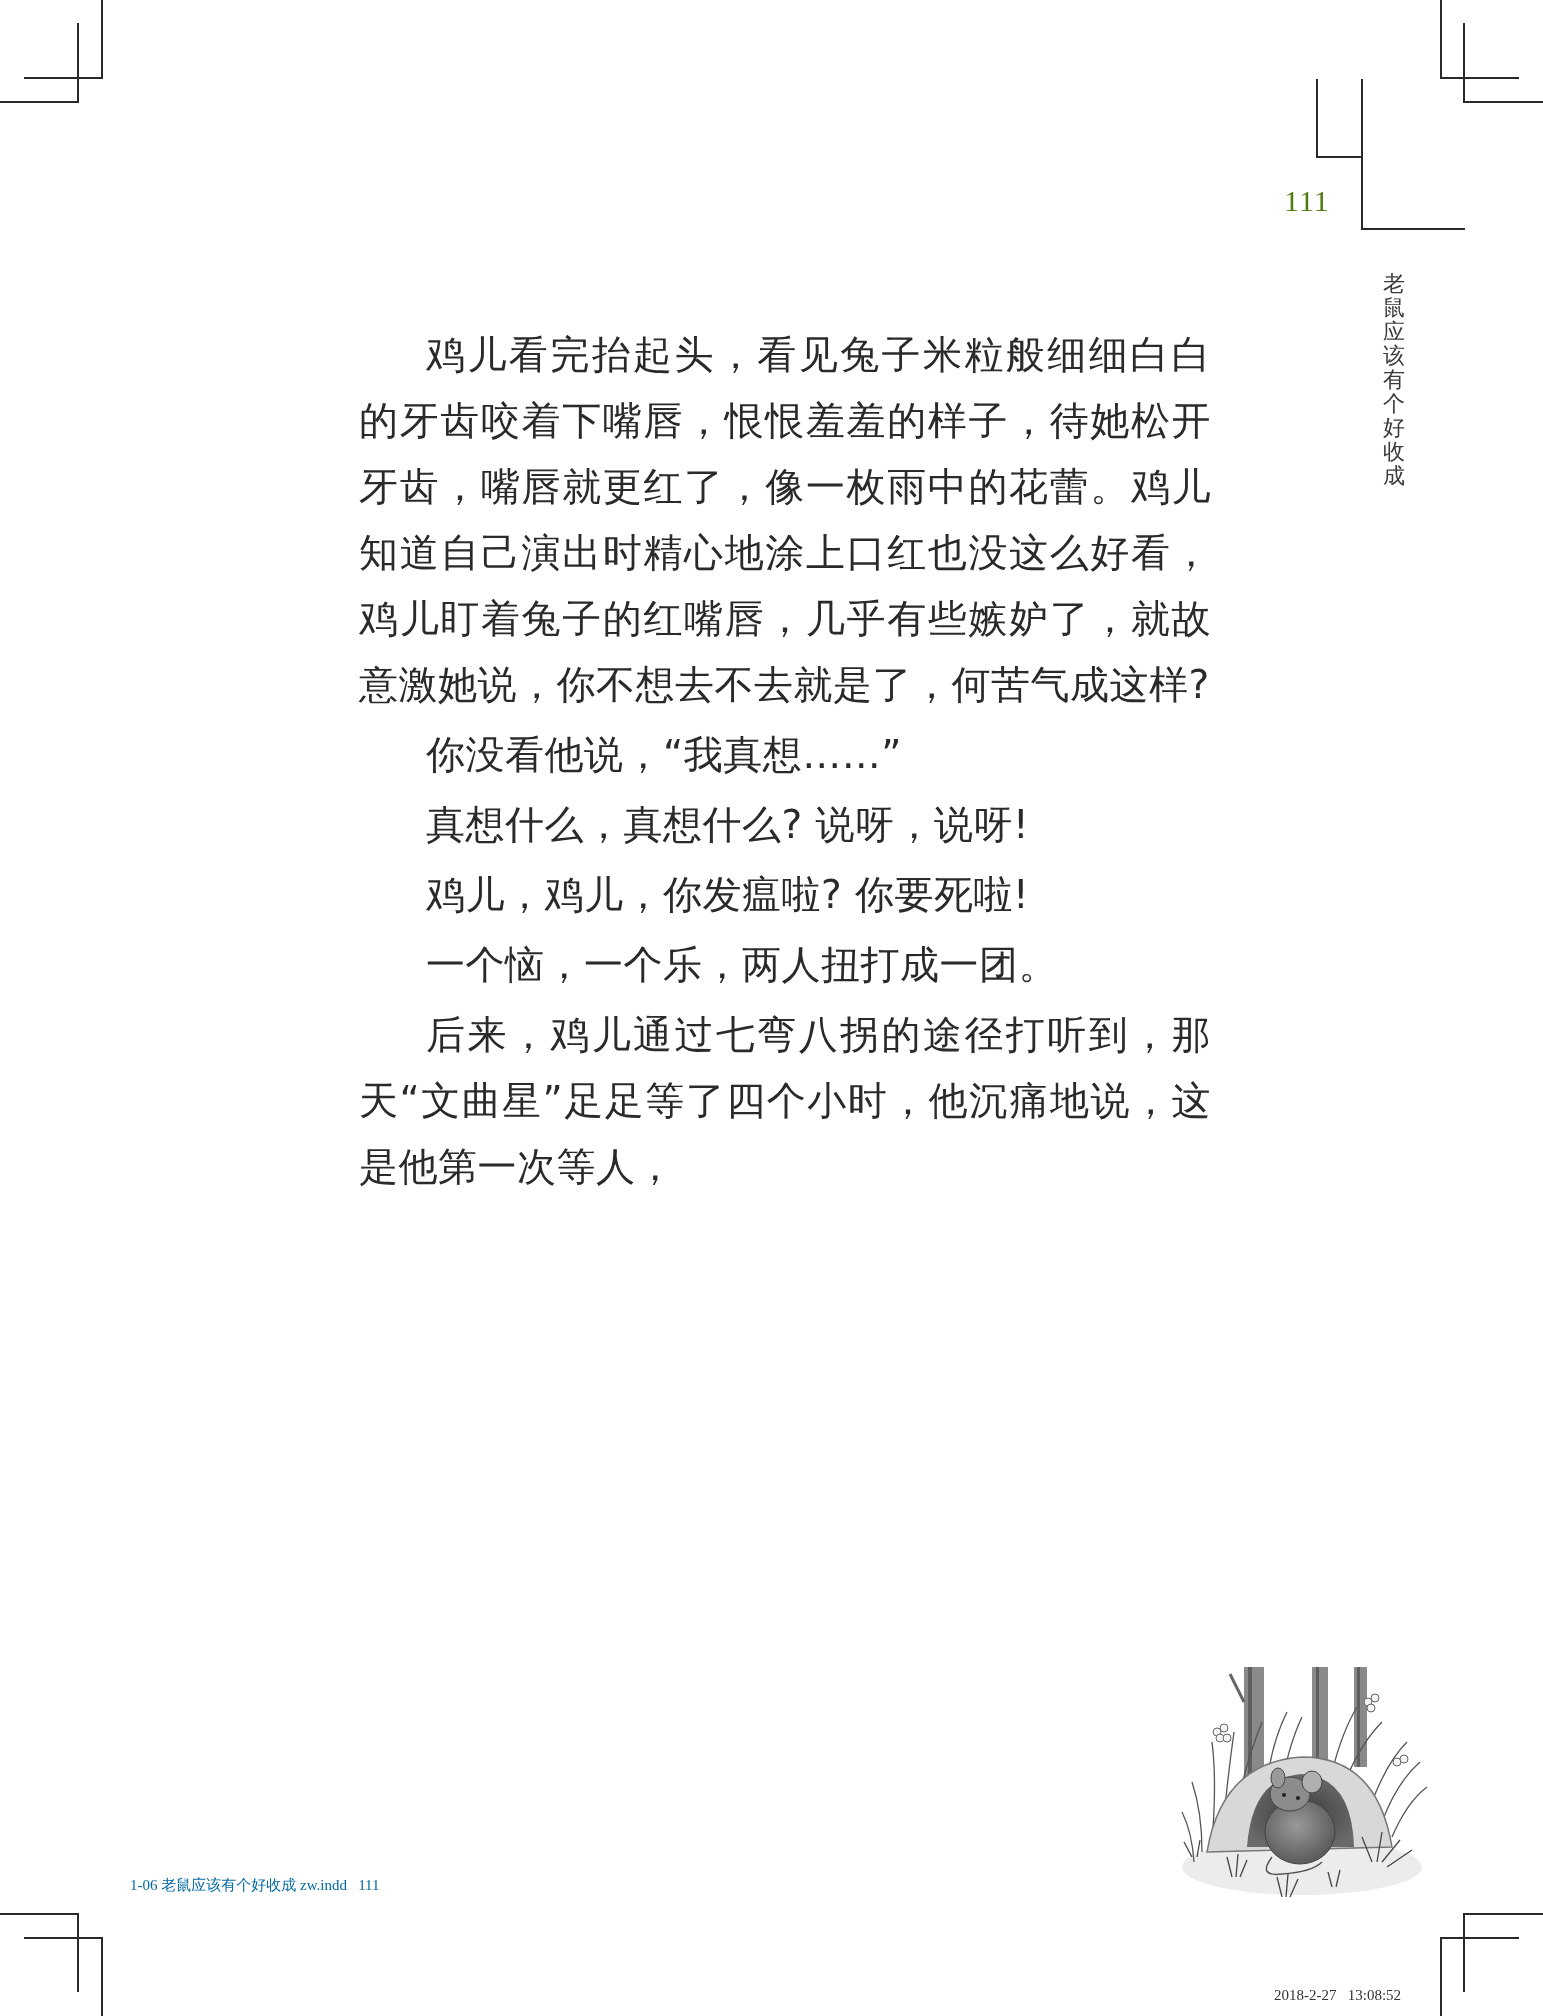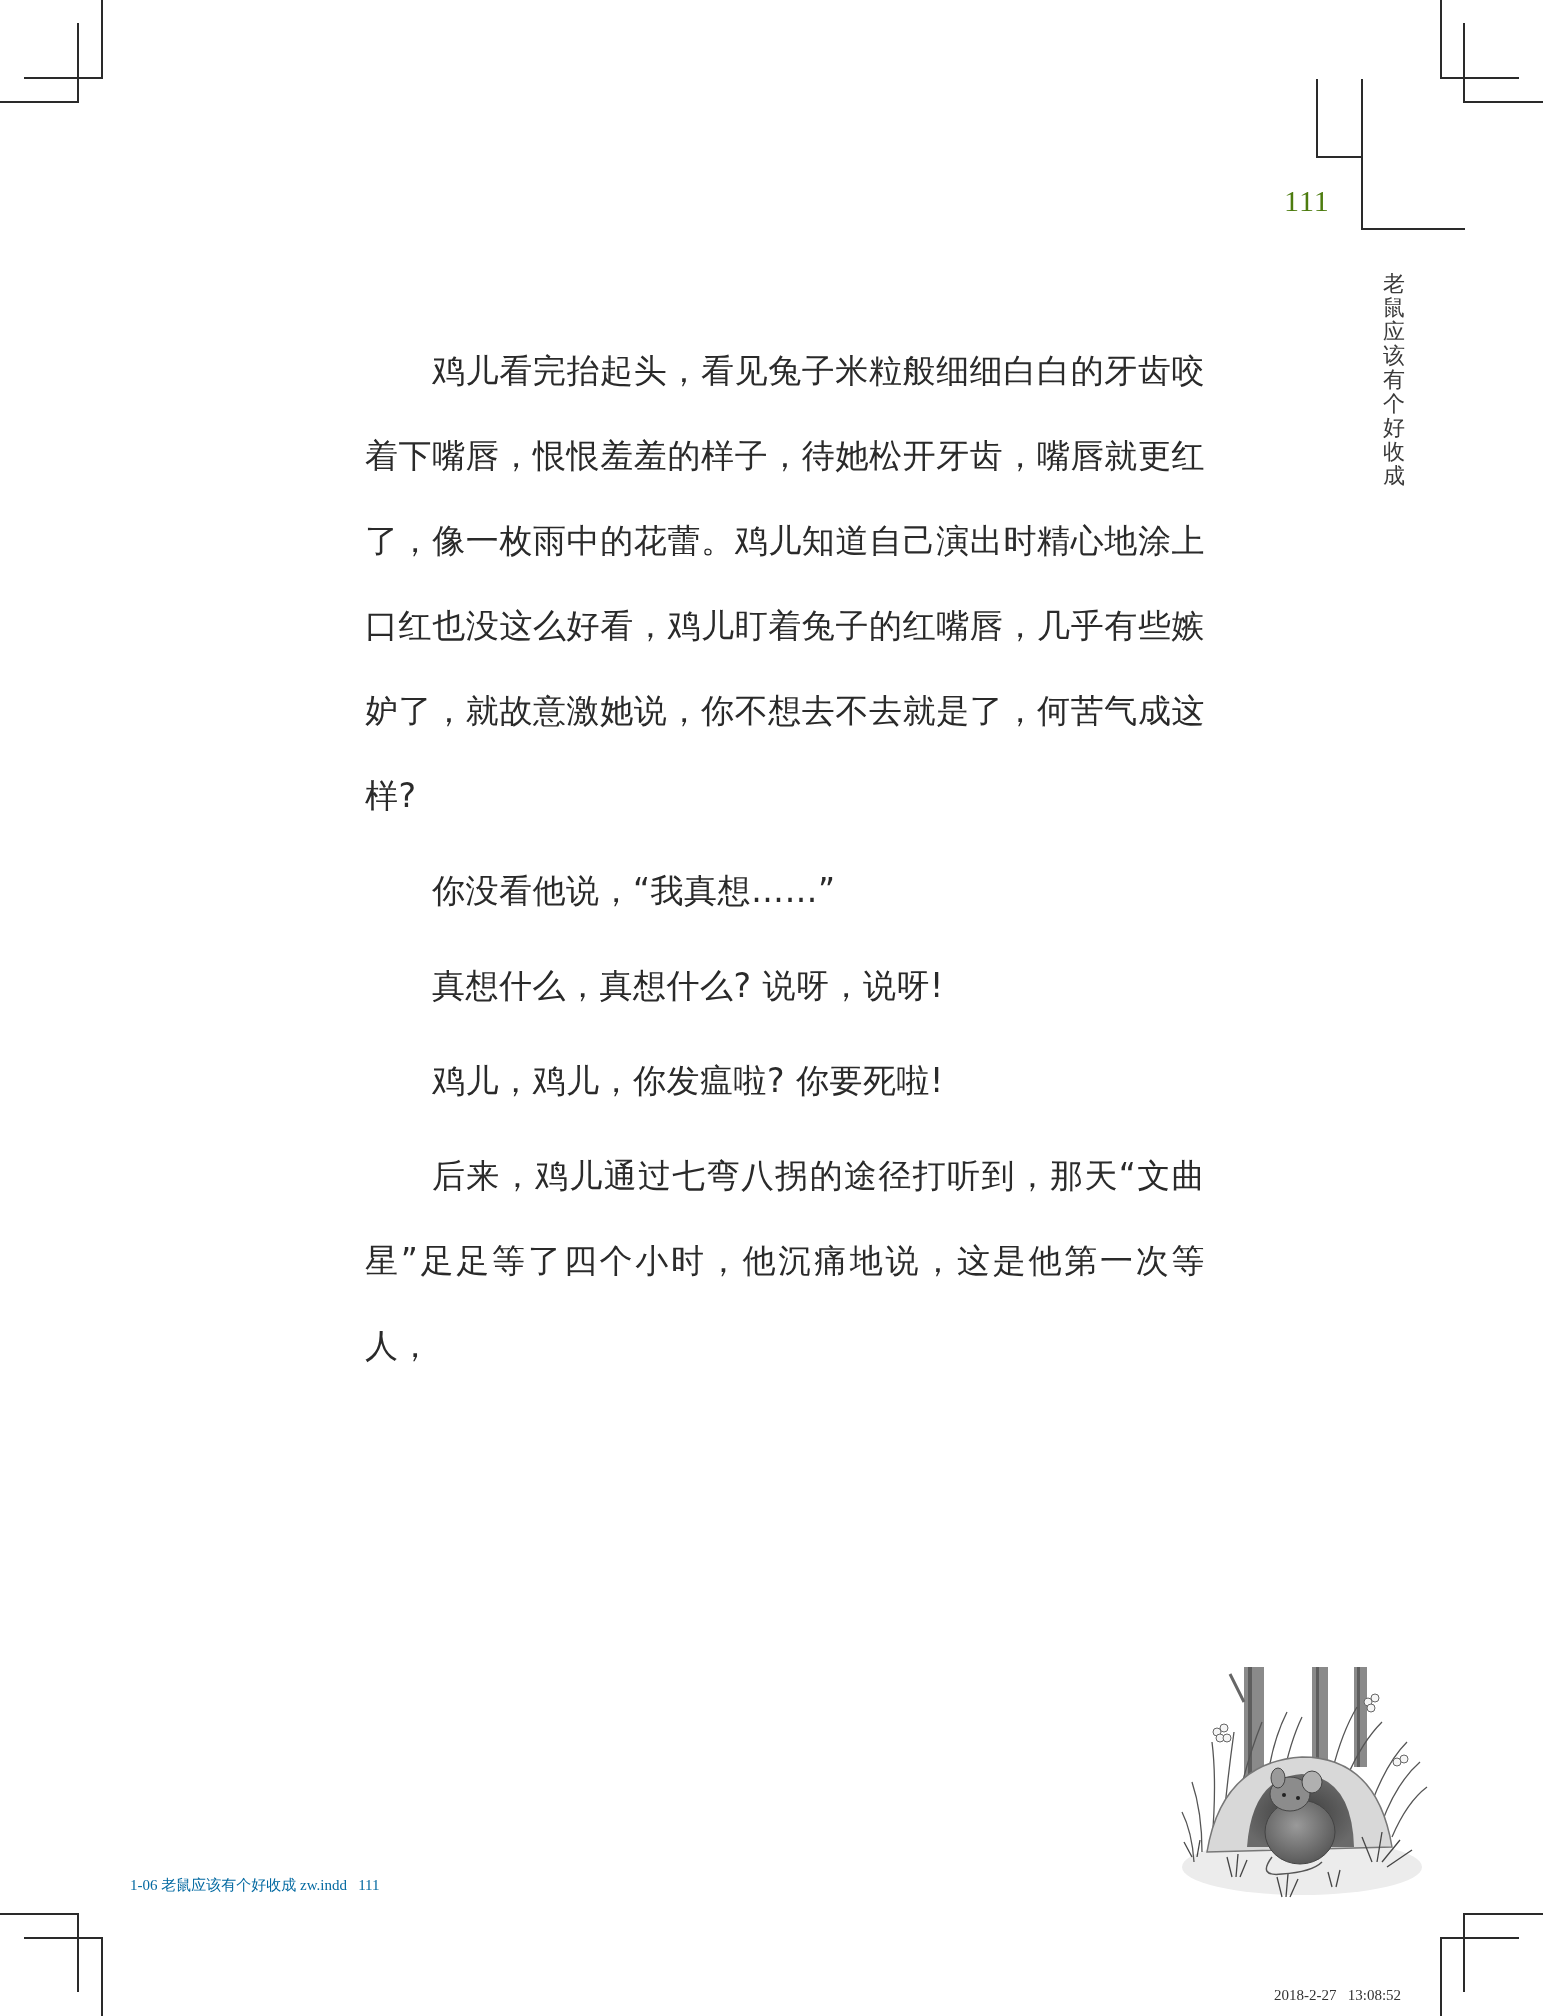--- a/index.html
+++ b/index.html
@@ -47,23 +47,23 @@
     height: 24px;
   }
 
   .body-text {
     position: absolute;
     left: 355px;
     top: 318px;
     width: 860px;
   }
   .para {
-    margin: 10px;
-    font-size: 33px;
-    line-height: 85px;
+    margin: 4px;
+    font-size: 39px;
+    line-height: 66px;
     text-align: justify;
     text-indent: 67px;
     letter-spacing: 0.5px;
     color: #2a2a2a;
   }
 
   .illustration {
     position: absolute;
     left: 1172px;
     top: 1662px;
@@ -120,20 +120,21 @@
     <span>好</span>
     <span>收</span>
     <span>成</span>
   </div>
 
 <div class="body-text">
   <p class="para">鸡儿看完抬起头，看见兔子米粒般细细白白的牙齿咬着下嘴唇，恨恨羞羞的样子，待她松开牙齿，嘴唇就更红了，像一枚雨中的花蕾。鸡儿知道自己演出时精心地涂上口红也没这么好看，鸡儿盯着兔子的红嘴唇，几乎有些嫉妒了，就故意激她说，你不想去不去就是了，何苦气成这样?</p>
   <p class="para">你没看他说，“我真想……”</p>
   <p class="para">真想什么，真想什么? 说呀，说呀!</p>
   <p class="para">鸡儿，鸡儿，你发瘟啦? 你要死啦!</p>
+  <p class="para">一个恼，一个乐，两人扭打成一团。</p>
   <p class="para">后来，鸡儿通过七弯八拐的途径打听到，那天“文曲星”足足等了四个小时，他沉痛地说，这是他第一次等人，</p>
 </div>
 
 <div class="illustration">
   <svg width="262" height="240" viewBox="0 0 262 240" xmlns="http://www.w3.org/2000/svg">
     <defs>
       <radialGradient id="holeGrad" cx="50%" cy="55%" r="55%">
         <stop offset="0%" stop-color="#3a3a3a"></stop>
         <stop offset="100%" stop-color="#6a6a6a"></stop>
       </radialGradient>

